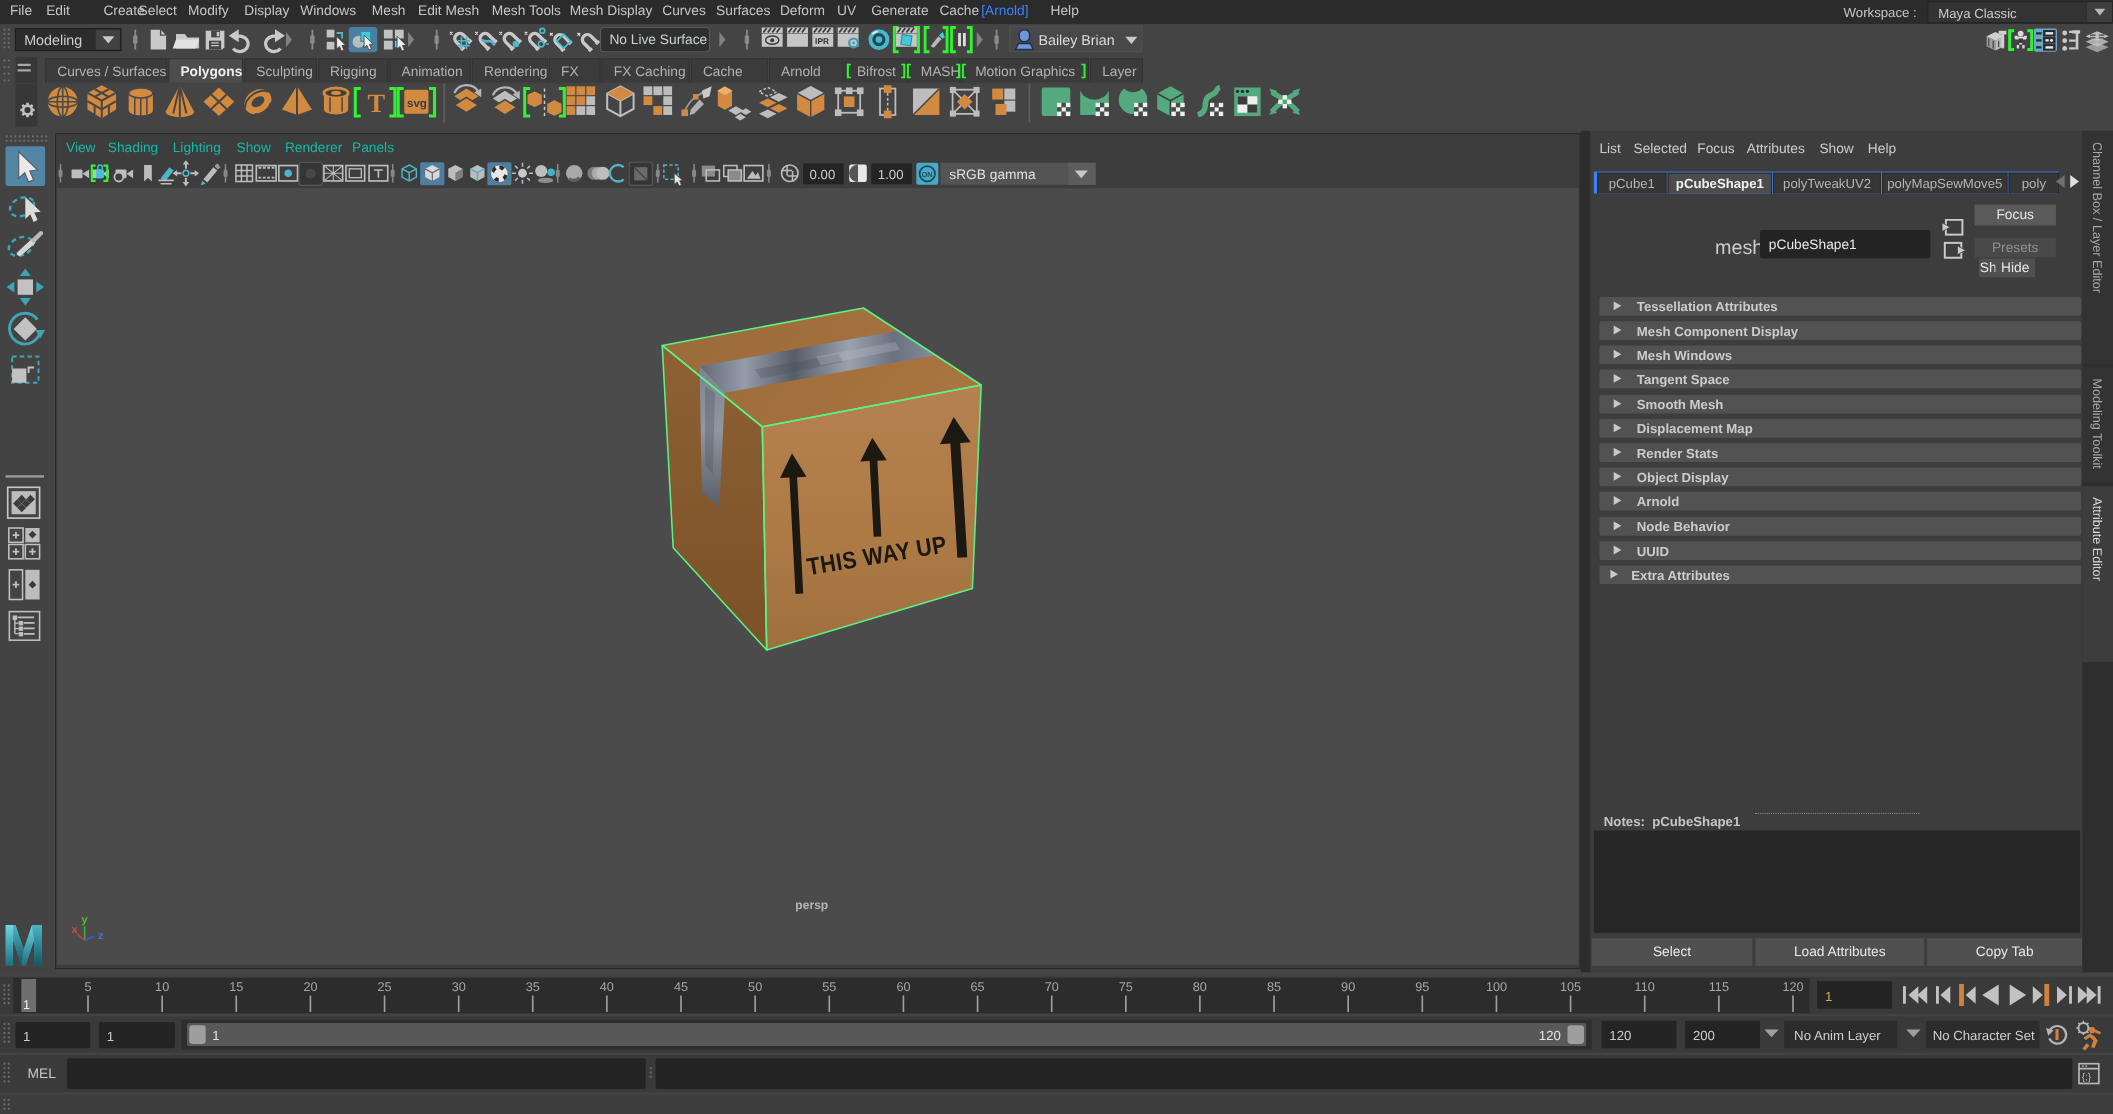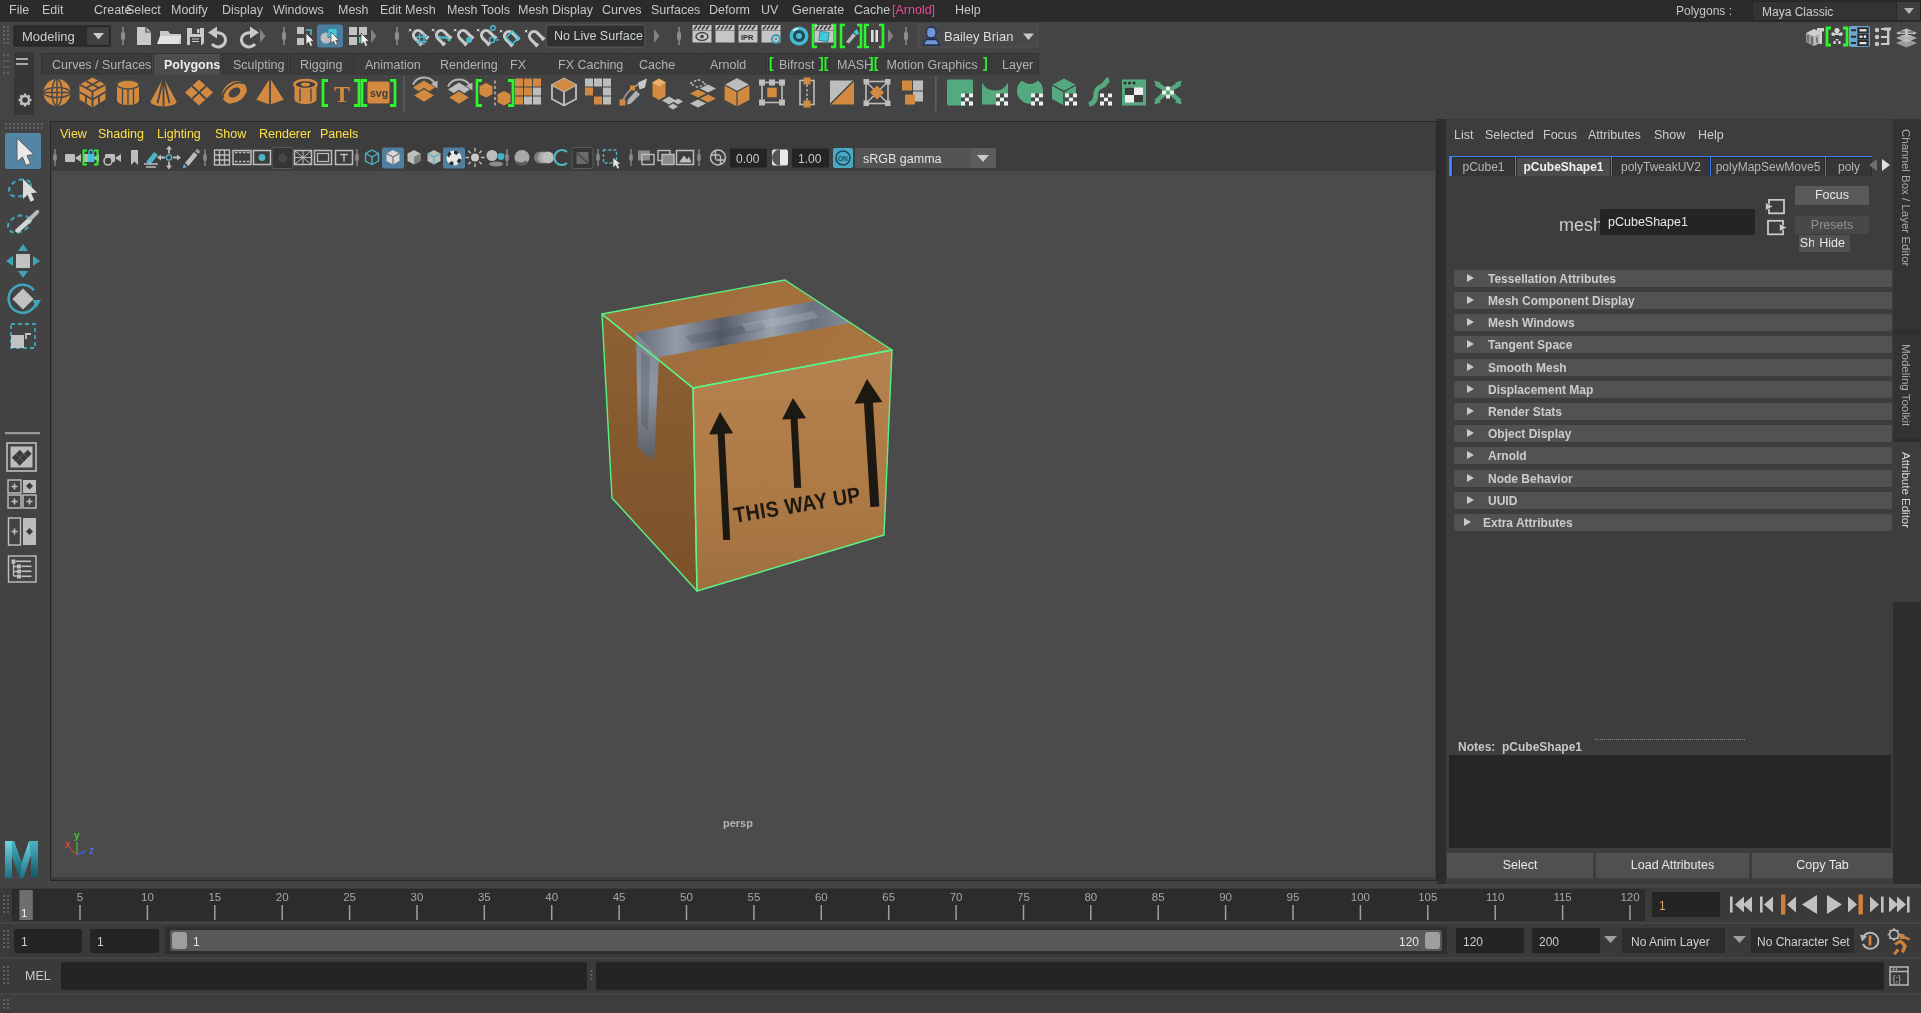--- a/index.html
+++ b/index.html
@@ -28,21 +28,21 @@
 
 
 #shelficons { position:absolute; left:0; top:76px; width:1921px; height:43px; background:#444444; }
 
 
 #leftbar { position:absolute; left:0; top:119px; width:48px; height:765px; background:#434343; }
 
 
 #viewport { position:absolute; left:50px; top:121px; width:1387px; height:760px; background:#3d3d3d; border:1px solid #282828; }
 #vp-menus { position:absolute; left:0; top:0; width:100%; height:24px; }
-#vp-menus span { position:absolute; top:5px; font-size:12.5px; color:#fde047; }
+#vp-menus span { position:absolute; top:5px; font-size:12.5px; color:#14b8a6; }
 #vp-icons { position:absolute; left:0; top:24px; width:100%; height:24px; }
 #vp-canvas { position:absolute; left:1px; top:49px; width:1383px; height:706px; background:#4b4b4b; }
 #persp { position:absolute; left:672px; top:695px; font-size:11px; font-weight:bold; color:#b4b4b4; }
 
 
 #ae { position:absolute; left:1446px; top:119px; width:447px; height:765px; background:#3d3d3d;padding-left:40px; }
 #ae-menus span { position:absolute; top:9px; font-size:12.5px; color:#cccccc; }
 #ae-tabs { position:absolute; left:3px; top:37px; width:423px; height:20px; background:#3b82f6; }
 .aetab { position:absolute; top:1px; height:19px; font-size:12px; color:#b5b5b5; background:#363636; border:1px solid #2a2a2a; border-bottom:none; text-align:center; line-height:19px; white-space:nowrap; overflow:hidden; }
 .aetab.active { background:#4c4c4c; color:#f0f0f0; font-weight:bold; }
@@ -78,23 +78,23 @@
     <span class="mi" style="left:338px">Mesh</span>
     <span class="mi" style="left:380px">Edit Mesh</span>
     <span class="mi" style="left:447px">Mesh Tools</span>
     <span class="mi" style="left:518px">Mesh Display</span>
     <span class="mi" style="left:602px">Curves</span>
     <span class="mi" style="left:651px">Surfaces</span>
     <span class="mi" style="left:709px">Deform</span>
     <span class="mi" style="left:761px">UV</span>
     <span class="mi" style="left:792px">Generate</span>
     <span class="mi" style="left:854px">Cache</span>
-    <span class="mi" style="left:892px;color:#ec4899">[Arnold]</span>
+    <span class="mi" style="left:892px;color:#3b82f6">[Arnold]</span>
     <span class="mi" style="left:955px">Help</span>
-    <span id="ws-label">Polygons :</span>
+    <span id="ws-label">Workspace :</span>
     <div id="ws-drop">
         <span class="t">Maya Classic</span>
         <span class="arrbox">
           <span class="darr"></span>
         </span>
       </div>
   </div>
 
   <div id="statusline">
   <svg width="1921" height="28" viewBox="0 0 1921 28">

